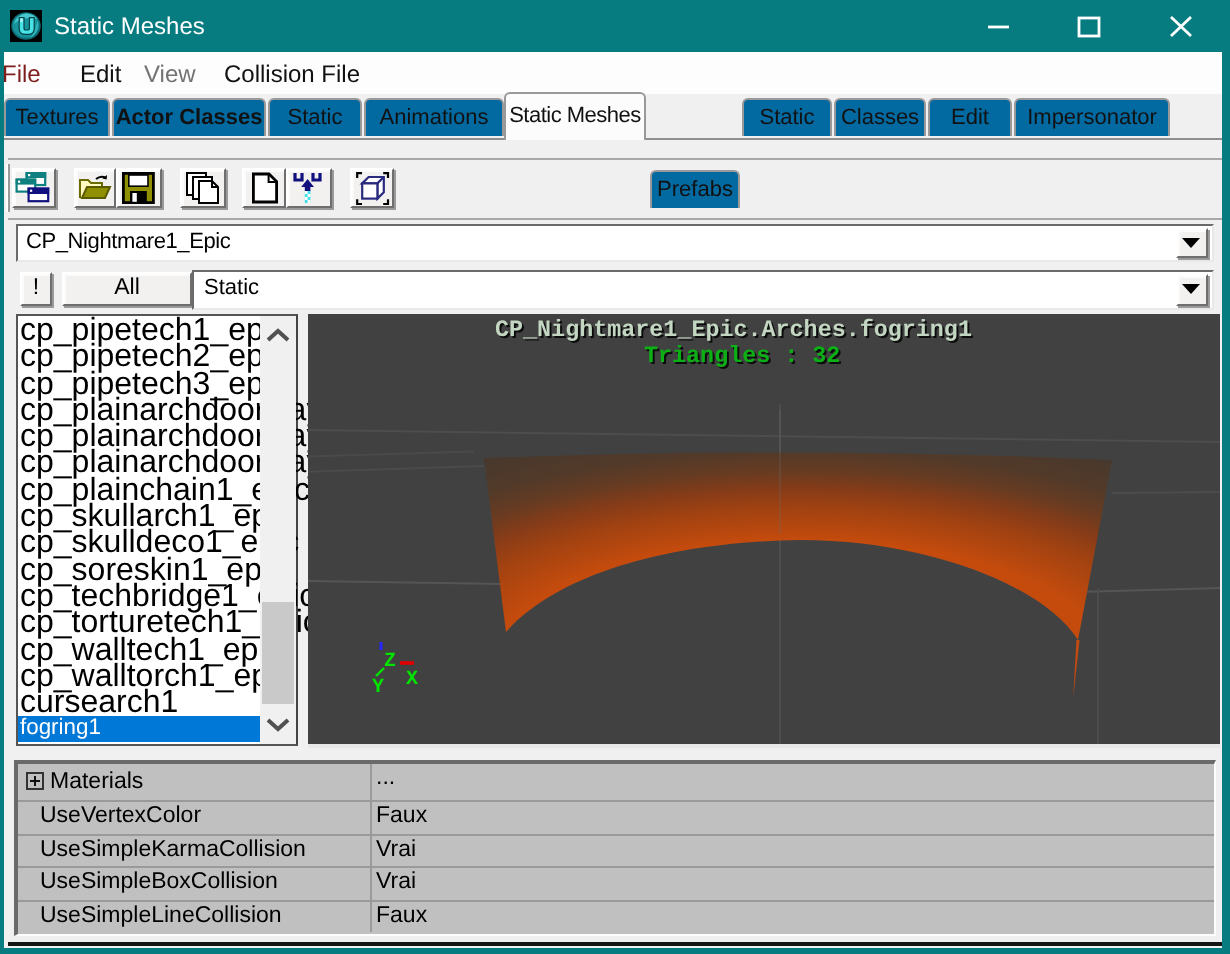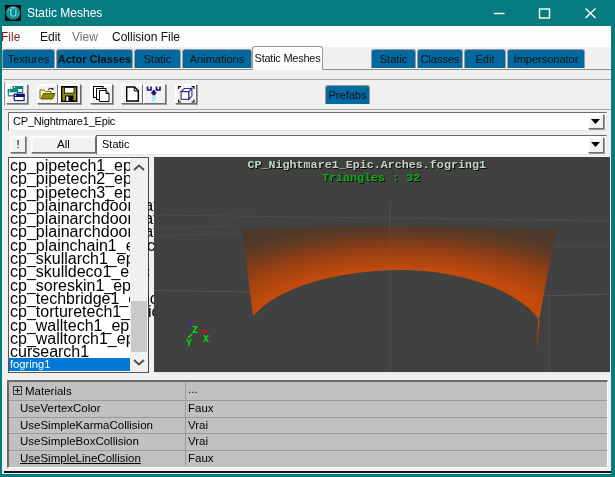--- a/index.html
+++ b/index.html
@@ -243,16 +243,16 @@
   <line x1="4.5" y1="2" x2="4.5" y2="7" stroke="#111" stroke-width="1"></line>
 </svg>
 <div class="a" style="left:25px;top:385px;font-size:11.5px;color:#000;">Materials</div>
 <div class="a" style="left:188px;top:383px;font-size:11.5px;color:#000;">...</div>
 <div class="a" style="left:20px;top:402px;font-size:11.5px;color:#000;">UseVertexColor</div>
 <div class="a" style="left:188px;top:402px;font-size:11.5px;color:#000;">Faux</div>
 <div class="a" style="left:20px;top:419px;font-size:11.5px;color:#000;">UseSimpleKarmaCollision</div>
 <div class="a" style="left:188px;top:419px;font-size:11.5px;color:#000;">Vrai</div>
 <div class="a" style="left:20px;top:435px;font-size:11.5px;color:#000;">UseSimpleBoxCollision</div>
 <div class="a" style="left:188px;top:435px;font-size:11.5px;color:#000;">Vrai</div>
-<div class="a" style="left:20px;top:451.5px;font-size:11.5px;color:#000;text-decoration:underline;">UseSimpleLineCollision</div>
+<div class="a" style="left:20px;top:451.5px;font-size:11.5px;color:#000;">UseSimpleLineCollision</div>
 <div class="a" style="left:188px;top:451.5px;font-size:11.5px;color:#000;">Faux</div>
 
 <div class="a" style="left:4px;top:470.5px;width:607px;height:2px;background:#151515;"></div>
 
 </body></html>

